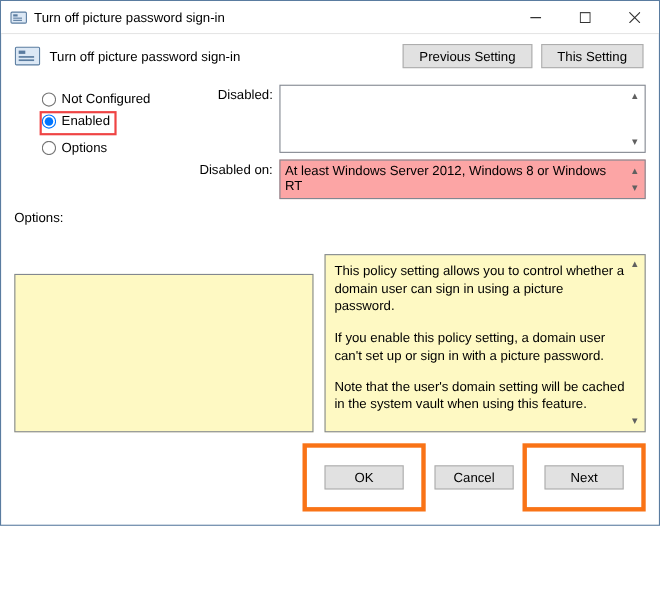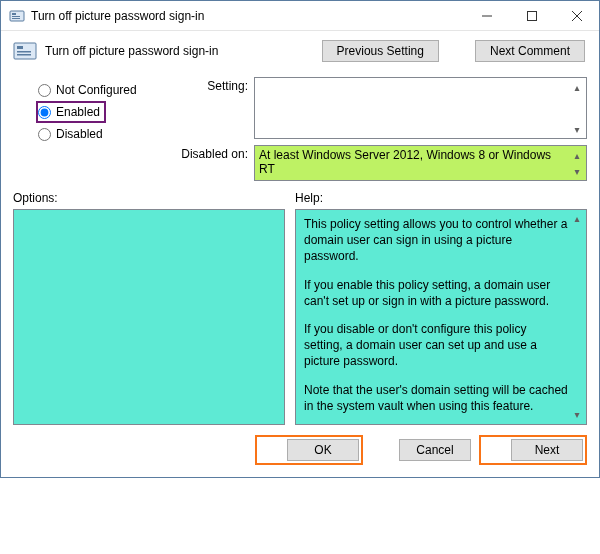--- a/index.html
+++ b/index.html
@@ -57,46 +57,45 @@
   .header .hlabel { flex:1; font-size:12px; }
   .navbtns { display:flex; gap:8px; margin-right:4px;}
   .btn {
     background:#e1e1e1;
     border:1px solid #adadad;
     padding: 3px 14px;
     font-size:12px;
     font-family:inherit;
     min-width: 90px;
     text-align:center;
-    margin-left:28px;
   }
 
   
   .config-top {
     display:flex;
     padding: 4px 12px 0 12px;
     margin-left: 25px;
   }
   .radios {
     width: 122px;
     padding-top: 2px;
   }
   .radio-row {
     display:flex; align-items:center;
     height: 22px;
     gap:5px;
     font-size:12px;
   }
   .radio-row input { margin:0; }
   .highlight-enabled {
-    border: 2px solid #701a75;
+    border: 2px solid #ef4444;
     padding: 0 4px 0 0;
     margin-left:-2px;
     display:inline-flex;
-    align-items:center;
+    align-items:flex-start;
     height:22px;
   }
   .right-col {
     flex:1;
     display:flex;
     flex-direction:column;
     gap:6px;
   }
   .field-row {
     display:flex;
@@ -113,21 +112,21 @@
     flex:1;
     border:1px solid #828790;
     background:#fff;
     position:relative;
     font-size:12px;
     padding: 2px 18px 2px 4px;
     overflow:hidden;
     color:#000;
   }
   .scrollbox.comment { height: 62px; }
-  .scrollbox.supported { height: 36px; background:#bef264;}
+  .scrollbox.supported { height: 36px; background:#fca5a5;}
   .scroll-arrows {
     position:absolute; right:1px; top:1px; bottom:1px; width:16px;
     display:flex; flex-direction:column; justify-content:space-between;
   }
   .sa {
     width:16px;height:16px;
     display:flex;align-items:center;justify-content:center;
     color:#606060;font-size:10px;
   }
 
@@ -140,40 +139,41 @@
     min-height:0;
   }
   .pane {
     display:flex; flex-direction:column; flex:1; min-width:0;
   }
   .pane.options { flex: 0 0 272px; }
   .pane-label { font-size:12px; margin-bottom:4px; }
   .pane-box {
     flex:1;
     border:1px solid #828790;
-    background:#5eead4;
+    background:#fef9c3;
     position:relative;
     padding:6px 18px 6px 8px;
     font-size:12px;
     line-height:1.35;
     overflow:hidden;
+    margin-top:40px;
   }
   .pane-box p { margin:0 0 12px 0; }
 
   
   .footer {
     display:flex;
     justify-content:flex-end;
     gap:8px;
     padding: 10px 12px 12px 12px;
     align-items:center;
   }
   .hl-btn {
-    border:2px solid #f97316;
-    padding:2px;
+    border:4px solid #f97316;
+    padding:16px;
     display:inline-flex;
   }
   .btn.footerbtn { min-width:72px; padding:3px 10px;}
 </style>
 </head>
 <body>
 
 <div class="window">
 
   <div class="titlebar">
@@ -208,44 +208,44 @@
       <svg width="24" height="20" viewBox="0 0 24 20">
         <rect x="1" y="2" width="22" height="16" rx="1" fill="#dce8f5" stroke="#5a7ca0"></rect>
         <rect x="4" y="5" width="6" height="3" fill="#5a7ca0"></rect>
         <rect x="4" y="10" width="14" height="1.5" fill="#5a7ca0"></rect>
         <rect x="4" y="13" width="14" height="1.5" fill="#5a7ca0"></rect>
       </svg>
     </span>
     <span class="hlabel">Turn off picture password sign-in</span>
     <div class="navbtns">
       <button class="btn">Previous Setting</button>
-      <button class="btn">Next Comment</button>
+      <button class="btn">This Setting</button>
     </div>
   </div>
 
   <div class="config-top">
     <div class="radios">
       <label class="radio-row">
         <input type="radio" name="state" style="">
         <span>Not Configured</span>
       </label>
       <span class="highlight-enabled">
         <label class="radio-row" style="height:auto">
           <input type="radio" name="state" checked="" style="">
           <span>Enabled</span>
         </label>
       </span>
       <label class="radio-row">
         <input type="radio" name="state" style="">
-        <span>Disabled</span>
+        <span>Options</span>
       </label>
     </div>
     <div class="right-col">
       <div class="field-row">
-        <div class="field-label">Setting:</div>
+        <div class="field-label">Disabled:</div>
         <div class="scrollbox comment">
           <span></span>
           <div class="scroll-arrows">
             <div class="sa">▴</div>
             <div class="sa">▾</div>
           </div>
         </div>
       </div>
       <div class="field-row">
         <div class="field-label">Disabled on:</div>
@@ -259,25 +259,23 @@
       </div>
     </div>
   </div>
 
   <div class="panes">
     <div class="pane options">
       <div class="pane-label">Options:</div>
       <div class="pane-box"></div>
     </div>
     <div class="pane">
-      <div class="pane-label">Help:</div>
       <div class="pane-box">
         <p>This policy setting allows you to control whether a domain user can sign in using a picture password.</p>
         <p>If you enable this policy setting, a domain user can't set up or sign in with a picture password.</p>
-        <p>If you disable or don't configure this policy setting, a domain user can set up and use a picture password.</p>
         <p>Note that the user's domain setting will be cached in the system vault when using this feature.</p>
         <div class="scroll-arrows">
           <div class="sa">▴</div>
           <div class="sa">▾</div>
         </div>
       </div>
     </div>
   </div>
 
   <div class="footer">

